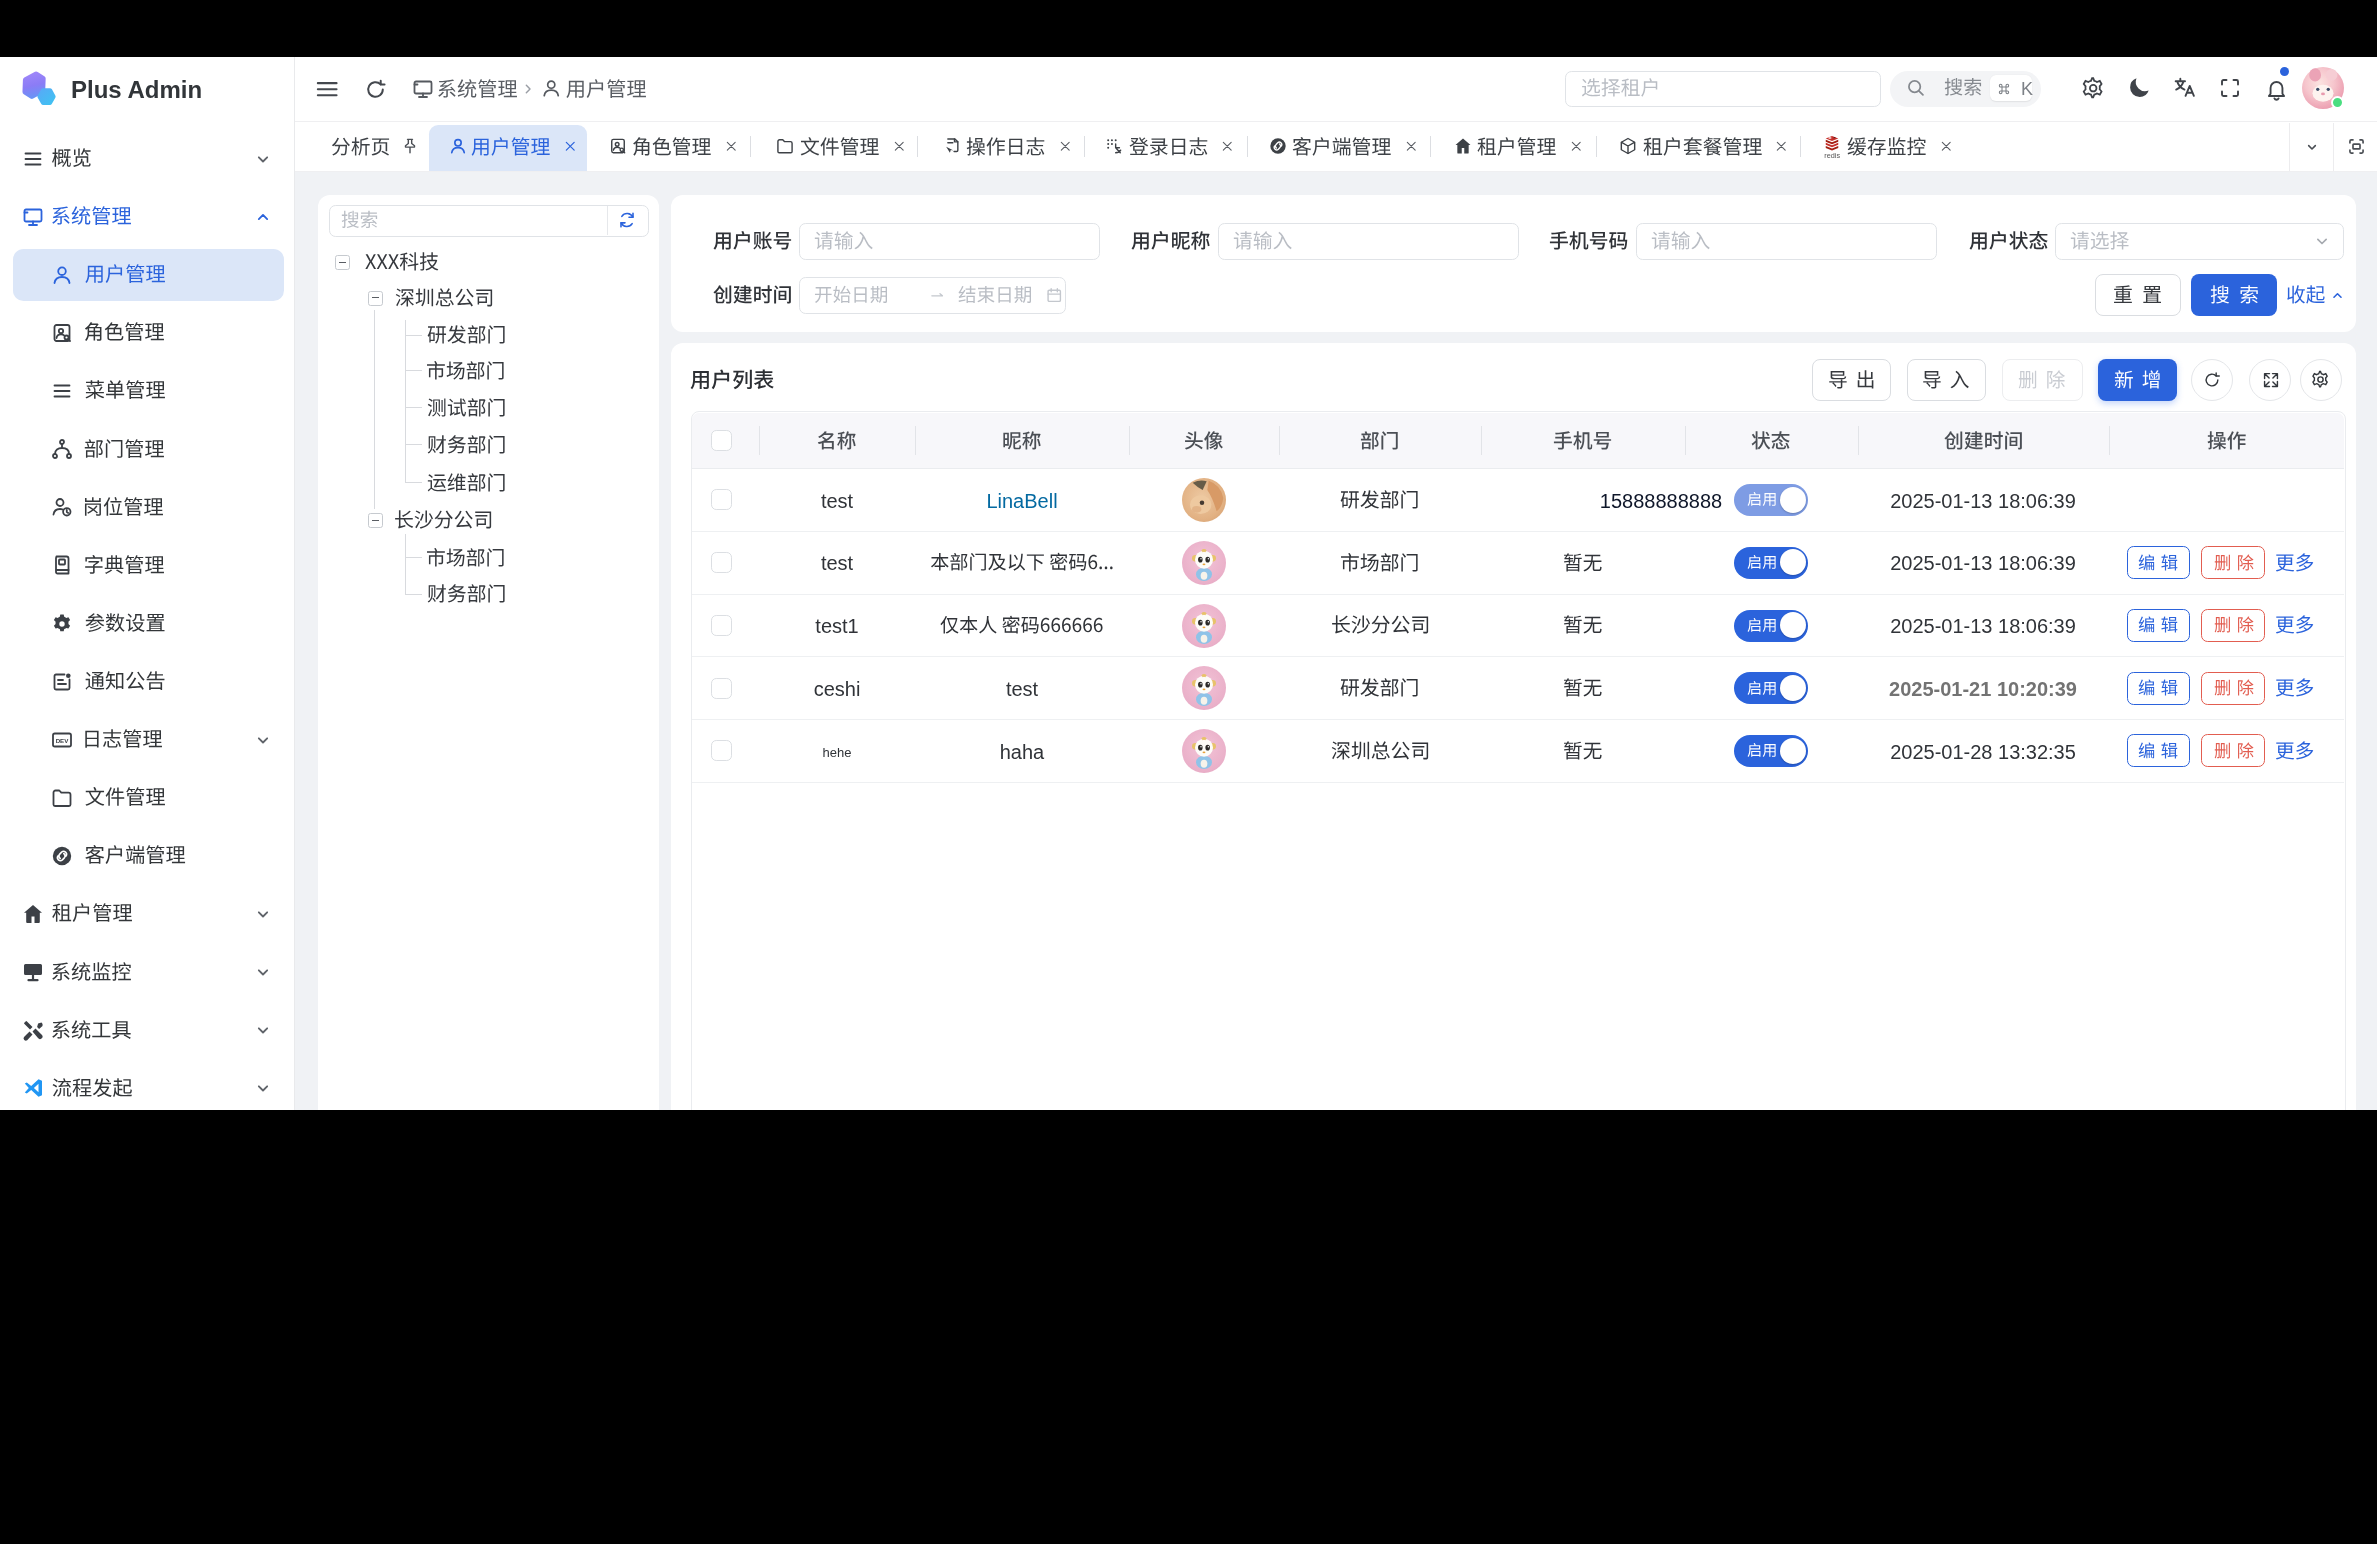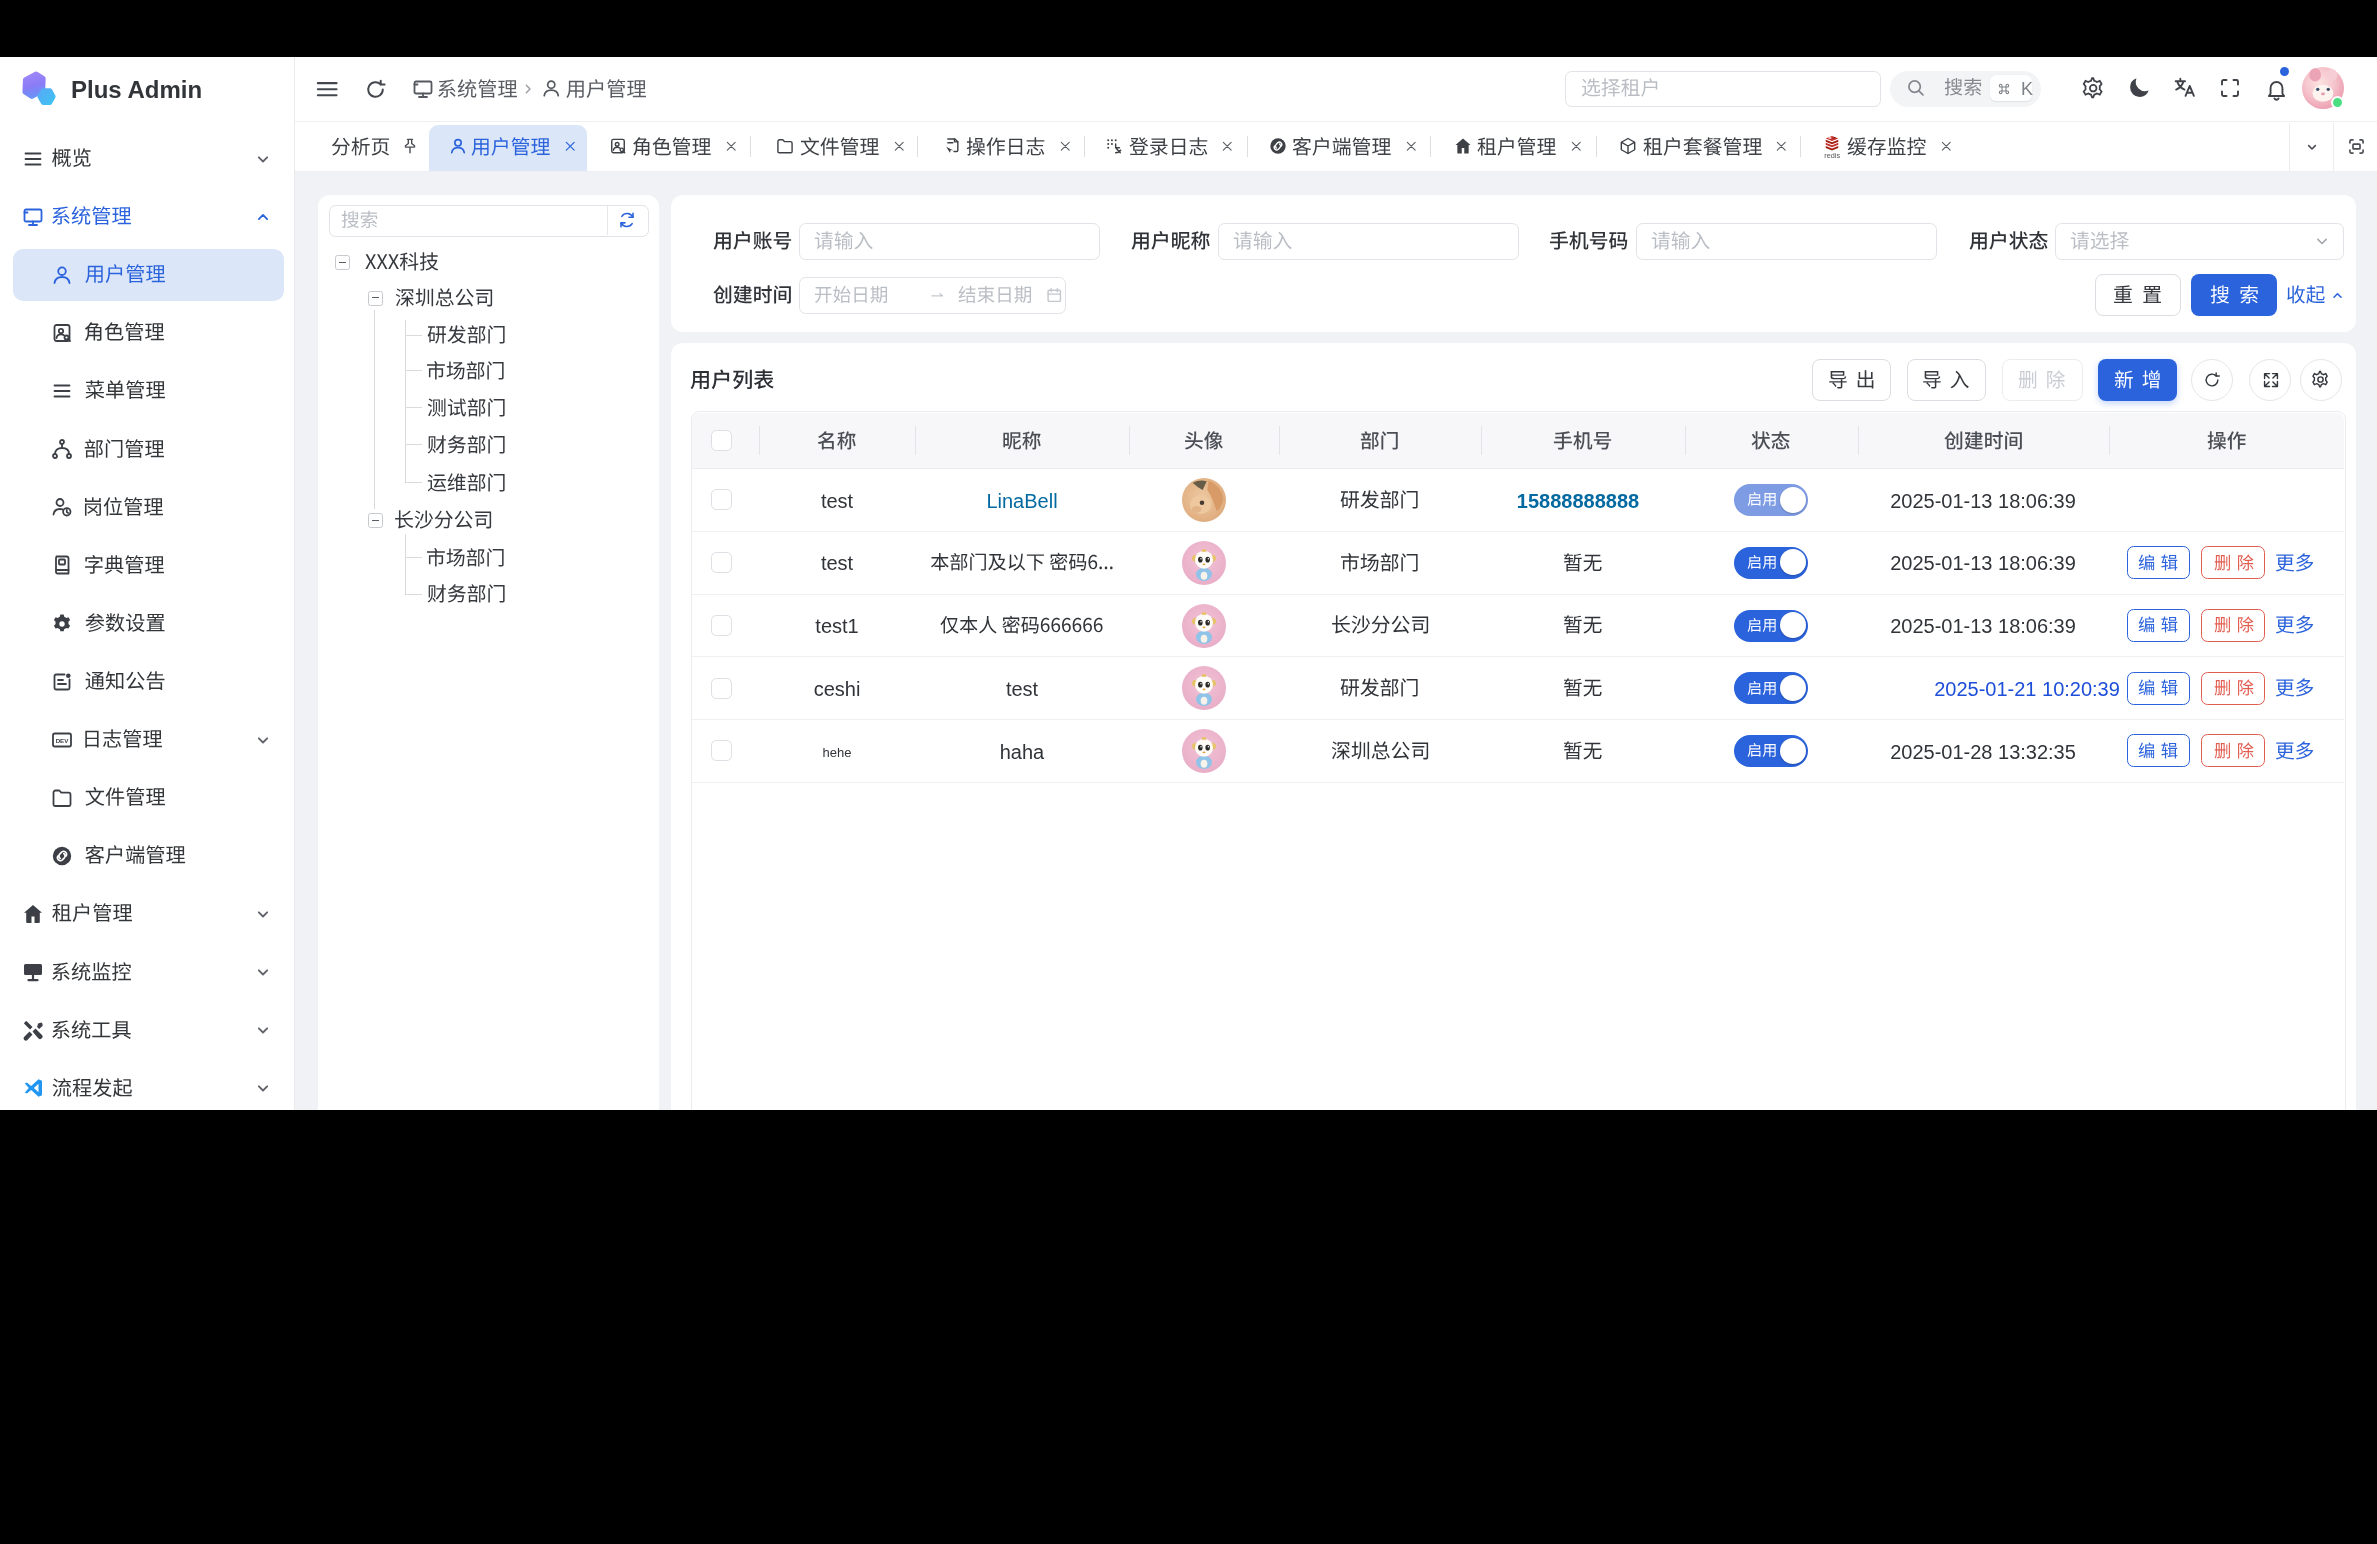--- a/index.html
+++ b/index.html
@@ -570,21 +570,21 @@
         </radialGradient>
       </defs>
 <circle cx="33" cy="33" r="33" fill="url(#ava)"></circle>
 <path d="M16 7 Q27 2 37 5 L31 18 Q22 13 16 7z" fill="#675c48"></path>
 <path d="M40 4 Q58 10 62 30 Q60 44 52 50 Q46 30 38 18z" fill="#d89a66"></path>
 <ellipse cx="28" cy="40" rx="16" ry="14" fill="#eec9a0"></ellipse>
 <circle cx="30" cy="37" r="3.4" fill="#453a31"></circle>
 <path d="M26 45 q-4 5 -9 3" stroke="#c79266" stroke-width="2" fill="none"></path>
 <ellipse cx="22" cy="47" rx="7" ry="5" fill="#e3b488"></ellipse>
 </svg>
-    <div class="ab" style="left:1578px;top:501px;transform:translate(-50%,-50%);font-size:20px;font-weight:700;color:#0369a1;white-space:nowrap;">15888888888</div>
+    <div class="ab" style="left:1661px;top:501px;transform:translate(-50%,-50%);font-size:20px;font-weight:400;color:#0f172a;white-space:nowrap;">15888888888</div>
     <div class="ab" style="left:1734px;top:484px;width:74px;height:32px;background:#7e9ce4;border-radius:16px"></div>
     <div class="ab" style="left:1780px;top:487px;width:26.4px;height:26.4px;border-radius:50%;background:#fff;box-shadow:0 0.7px 2px rgba(0,0,0,.25)"></div>
     <div class="ab" style="left:1983px;top:501px;transform:translate(-50%,-50%);font-size:20px;font-weight:400;color:#303338;white-space:nowrap;">2025-01-13 18:06:39</div>
     <div class="ab" style="left:692px;top:531px;width:1652px;height:1.3px;background:#eef0f2"></div>
     <div class="ab" style="left:711px;top:552px;width:21px;height:21px;background:#fff;border:1.3px solid #dcdfe3;border-radius:5.3px;box-sizing:border-box"></div>
     <div class="ab" style="left:837px;top:563px;transform:translate(-50%,-50%);font-size:20px;font-weight:400;color:#303338;white-space:nowrap;">test</div>
     <svg class="ab" style="left:1182px;top:541px" width="44" height="44" viewBox="0 0 66 66">
 <defs>
         <radialGradient id="avb2" cx="0.5" cy="0.42" r="0.75">
           <stop offset="0" stop-color="#f2c3d6"></stop>
@@ -659,21 +659,21 @@
 <circle cx="33" cy="28" r="13.5" fill="#fdfcf8"></circle>
 <ellipse cx="27.5" cy="28" rx="3.4" ry="4.2" fill="#2c2a28"></ellipse>
       <ellipse cx="38.5" cy="28" rx="3.4" ry="4.2" fill="#2c2a28"></ellipse>
 <circle cx="28.5" cy="26.5" r="1.1" fill="#fff"></circle>
       <circle cx="39.5" cy="26.5" r="1.1" fill="#fff"></circle>
 <path d="M29 14 Q33 10 37 14 L35 17 Q33 15.5 31 17z" fill="#e8c26a"></path>
 <ellipse cx="33" cy="35" rx="2.2" ry="1.4" fill="#e8a33c"></ellipse>
 </svg>
     <div class="ab" style="left:1734px;top:672px;width:74px;height:32px;background:#2b63dc;border-radius:16px"></div>
     <div class="ab" style="left:1780px;top:675px;width:26.4px;height:26.4px;border-radius:50%;background:#fff;box-shadow:0 0.7px 2px rgba(0,0,0,.25)"></div>
-    <div class="ab" style="left:1983px;top:689px;transform:translate(-50%,-50%);font-size:20px;font-weight:400;color:#1d4ed8;white-space:nowrap;margin-left:44px;">2025-01-21 10:20:39</div>
+    <div class="ab" style="left:1983px;top:689px;transform:translate(-50%,-50%);font-size:20px;font-weight:700;color:#737373;white-space:nowrap;">2025-01-21 10:20:39</div>
     <div class="ab" style="left:2127px;top:672px;width:63px;height:33px;background:#fff;border:1.3px solid #2b63dc;border-radius:6.6px;box-sizing:border-box"></div>
     <div class="ab" style="left:2201px;top:672px;width:64px;height:33px;background:#fff;border:1.3px solid #e25d50;border-radius:6.6px;box-sizing:border-box"></div>
     <div class="ab" style="left:692px;top:719px;width:1652px;height:1.3px;background:#eef0f2"></div>
     <div class="ab" style="left:711px;top:740px;width:21px;height:21px;background:#fff;border:1.3px solid #dcdfe3;border-radius:5.3px;box-sizing:border-box"></div>
     <div class="ab" style="left:837px;top:752px;transform:translate(-50%,-50%);font-size:13px;font-weight:400;color:#303338;white-space:nowrap;">hehe</div>
     <div class="ab" style="left:1022px;top:752px;transform:translate(-50%,-50%);font-size:20px;font-weight:400;color:#303338;white-space:nowrap;">haha</div>
     <svg class="ab" style="left:1182px;top:729px" width="44" height="44" viewBox="0 0 66 66">
 <defs>
         <radialGradient id="avb5" cx="0.5" cy="0.42" r="0.75">
           <stop offset="0" stop-color="#f2c3d6"></stop>

